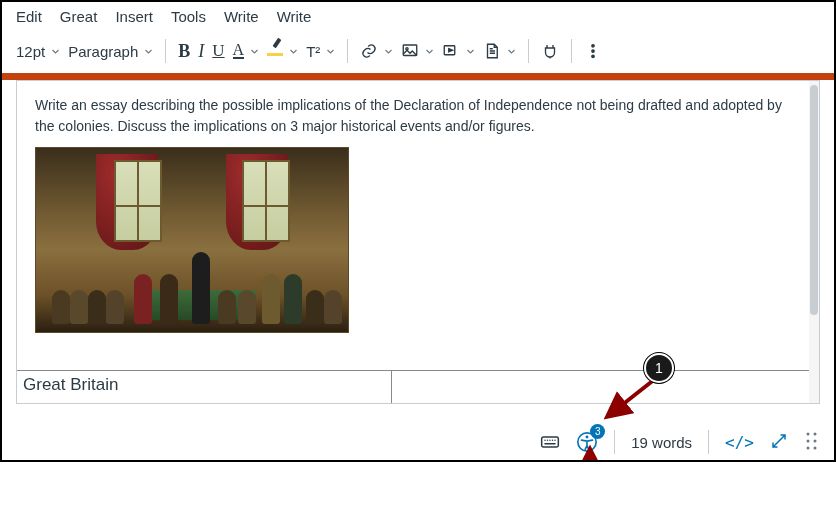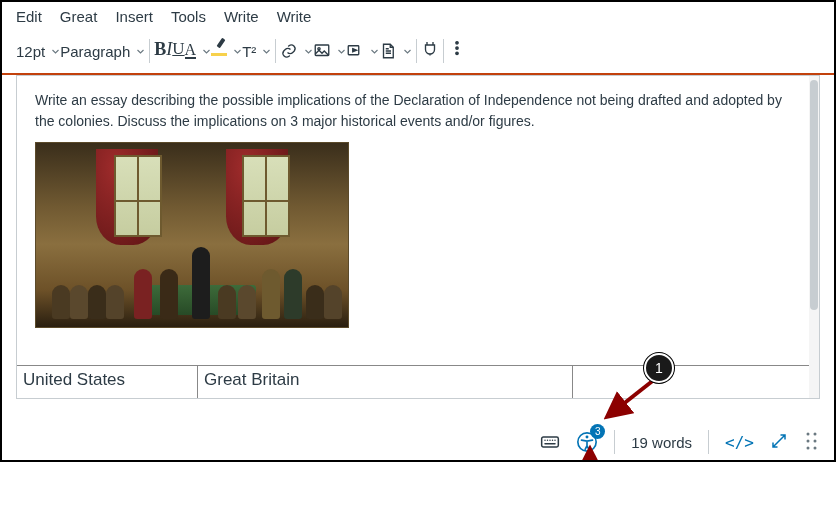--- a/index.html
+++ b/index.html
@@ -1,21 +1,21 @@
 <!DOCTYPE html>
 <html><head>
 <meta charset="utf-8">
 <style>
   html,body{margin:0;padding:0;font-family:-apple-system,BlinkMacSystemFont,"Segoe UI",Helvetica,Arial,sans-serif;color:#2d3b45;background:#fff}
   .frame{width:836px;height:462px;border:2px solid #000;box-sizing:border-box;position:relative;overflow:hidden}
 
   .menubar{display:flex;gap:18px;padding:6px 14px 10px 14px;font-size:15px}
   .menubar span{cursor:default}
 
-  .toolbar{display:flex;padding:4px 14px 10px 14px;border-bottom:2px solid #c2410c}
+  .toolbar{display:flex;align-items:center;gap:8px;padding:4px 14px 10px 14px;border-bottom:7px solid #c2410c}
   .dd{display:flex;align-items:center;gap:6px;font-size:15px}
   .chev{width:9px;height:9px}
   .sep{width:1px;height:24px;background:#c7cdd1;margin:0 4px}
   .ico{width:18px;height:18px;display:inline-flex;align-items:center;justify-content:center;color:#2d3b45}
   .ico svg{width:18px;height:18px;stroke:currentColor;fill:none;stroke-width:1.8}
   .bold{font-weight:700;font-size:18px;font-family:Georgia,serif}
   .ital{font-style:italic;font-size:18px;font-family:Georgia,serif}
   .under{text-decoration:underline;font-size:17px;font-family:Georgia,serif}
   .Aicon{font-size:16px;font-family:Georgia,serif;display:inline-block;border-bottom:2px solid #2d3b45;line-height:14px}
   .Hicon{display:inline-block;width:16px;height:6px;border-bottom:3px solid #f7d14c;position:relative}
@@ -199,21 +199,20 @@
           <div class="fig s" style="left:64px;background:#54432a"></div>
           <div class="fig s" style="left:176px;background:#4a3a22"></div>
           <div class="fig s" style="left:196px;background:#5a482d"></div>
           <div class="fig s" style="left:264px;background:#3a2d1a"></div>
           <div class="fig s" style="left:282px;background:#54432a"></div>
         </div>
       </div>
     </div>
 
     <div class="tbl">
-      <div class="cell" style="width:168px">United States</div>
       <div class="cell" style="width:362px">Great Britain</div>
       <div class="cell" style="flex:1;border-right:none"></div>
     </div>
   </div>
 
   <div class="statusbar">
     <span class="sb-ico">
       <svg viewBox="0 0 24 24">
           <rect x="2" y="6" width="20" height="12" rx="2"></rect>
           <path d="M6 10h0M9 10h0M12 10h0M15 10h0M18 10h0M6 14h12" stroke-linecap="round"></path>

